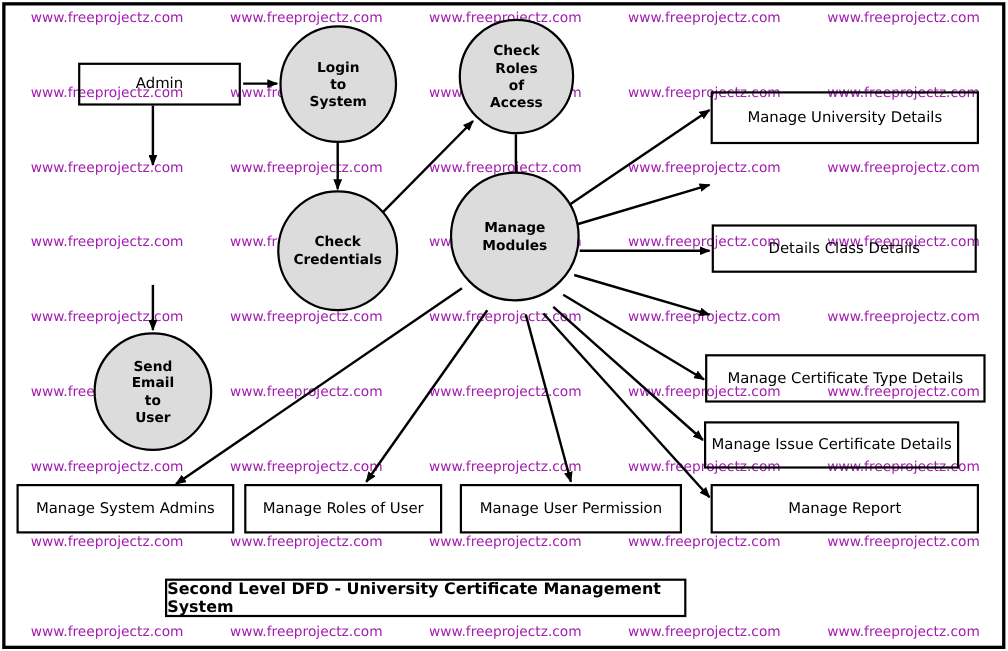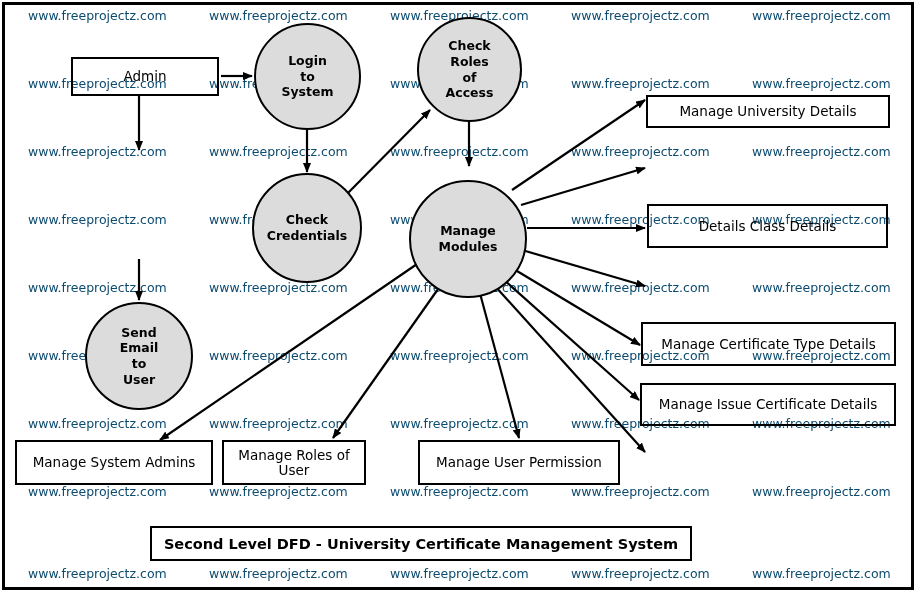--- a/index.html
+++ b/index.html
@@ -34,21 +34,21 @@
   #watermarks {
     position: absolute;
     left: 0; top: 0;
     width: 916px;
     height: 592px;
     pointer-events: none;
     z-index: 1;
   }
   .wm {
     position: absolute;
-    color: #0c4a6e;
+    color: #a21caf;
     font-family: "DejaVu Sans", sans-serif;
     font-size: 12.5px;
     white-space: nowrap;
     letter-spacing: 0px;
   }
   
   #edges {
     position: absolute;
     left: 0; top: 0;
     width: 916px;
@@ -97,21 +97,21 @@
   }
   .node-circle span {
     display: block;
     line-height: 1.25;
     white-space: pre-line;
   }
   #title-box {
     position: absolute;
     left: 150px;
     top: 526px;
-    width: 542px;
+    width: 474px;
     height: 35px;
     border: 2.5px solid #000;
     box-sizing: border-box;
     display: flex;
     align-items: center;
     justify-content: center;
     font-weight: bold;
     font-size: 14.5px;
     color: #000;
     background: transparent;
@@ -223,56 +223,59 @@
 of
 Access</span>
     </div>
 
 
     <div class="node-circle" style="left:252px; top:173px; width:110px; height:110px;">
       <span>Check
 Credentials</span>
     </div>
 
-    <div class="node-circle" style="left:409px; top:180px; width:118px; height:118px;">
+    <div class="node-circle" style="left:409px; top:156px; width:118px; height:118px;">
       <span>Manage
 Modules</span>
     </div>
 
     <div class="node-circle" style="left:85px; top:302px; width:108px; height:108px;">
       <span>Send
 Email
 to
 User</span>
     </div>
 
-    <div class="node-box" style="left:646px; top:83px; width:244px; height:33px; font-size:13.5px;margin-top:12px;">
+    <div class="node-box" style="left:646px; top:83px; width:244px; height:48px; font-size:13.5px;">
       <span>Manage University Details</span>
     </div>
 
 
     <div class="node-box" style="left:647px; top:204px; width:241px; height:44px; font-size:13.5px;">
       <span>Details Class Details</span>
     </div>
 
 
     <div class="node-box" style="left:641px; top:322px; width:255px; height:44px; font-size:13.5px;">
       <span>Manage Certificate Type Details</span>
     </div>
 
-    <div class="node-box" style="left:640px; top:383px; width:256px; height:43px; font-size:13.5px;">
+    <div class="node-box" style="left:640px; top:383px; width:232px; height:43px; font-size:13.5px;">
       <span>Manage Issue Certificate Details</span>
     </div>
 
+    <div class="node-box" style="left:646px; top:440px; width:244px; height:45px; font-size:13.5px;">
+      <span>Manage Report</span>
+    </div>
 
     <div class="node-box" style="left:15px; top:440px; width:198px; height:45px; font-size:13.5px;">
       <span>Manage System Admins</span>
     </div>
 
-    <div class="node-box" style="left:222px; top:440px; width:144px; height:45px; font-size:13.5px;">
+    <div class="node-box" style="left:222px; top:440px; width:180px; height:45px; font-size:13.5px;">
       <span>Manage Roles of User</span>
     </div>
 
     <div class="node-box" style="left:418px; top:440px; width:202px; height:45px; font-size:13.5px;">
       <span>Manage User Permission</span>
     </div>
 
     <div id="title-box">
       <span>Second Level DFD - University Certificate Management System</span>
     </div>

